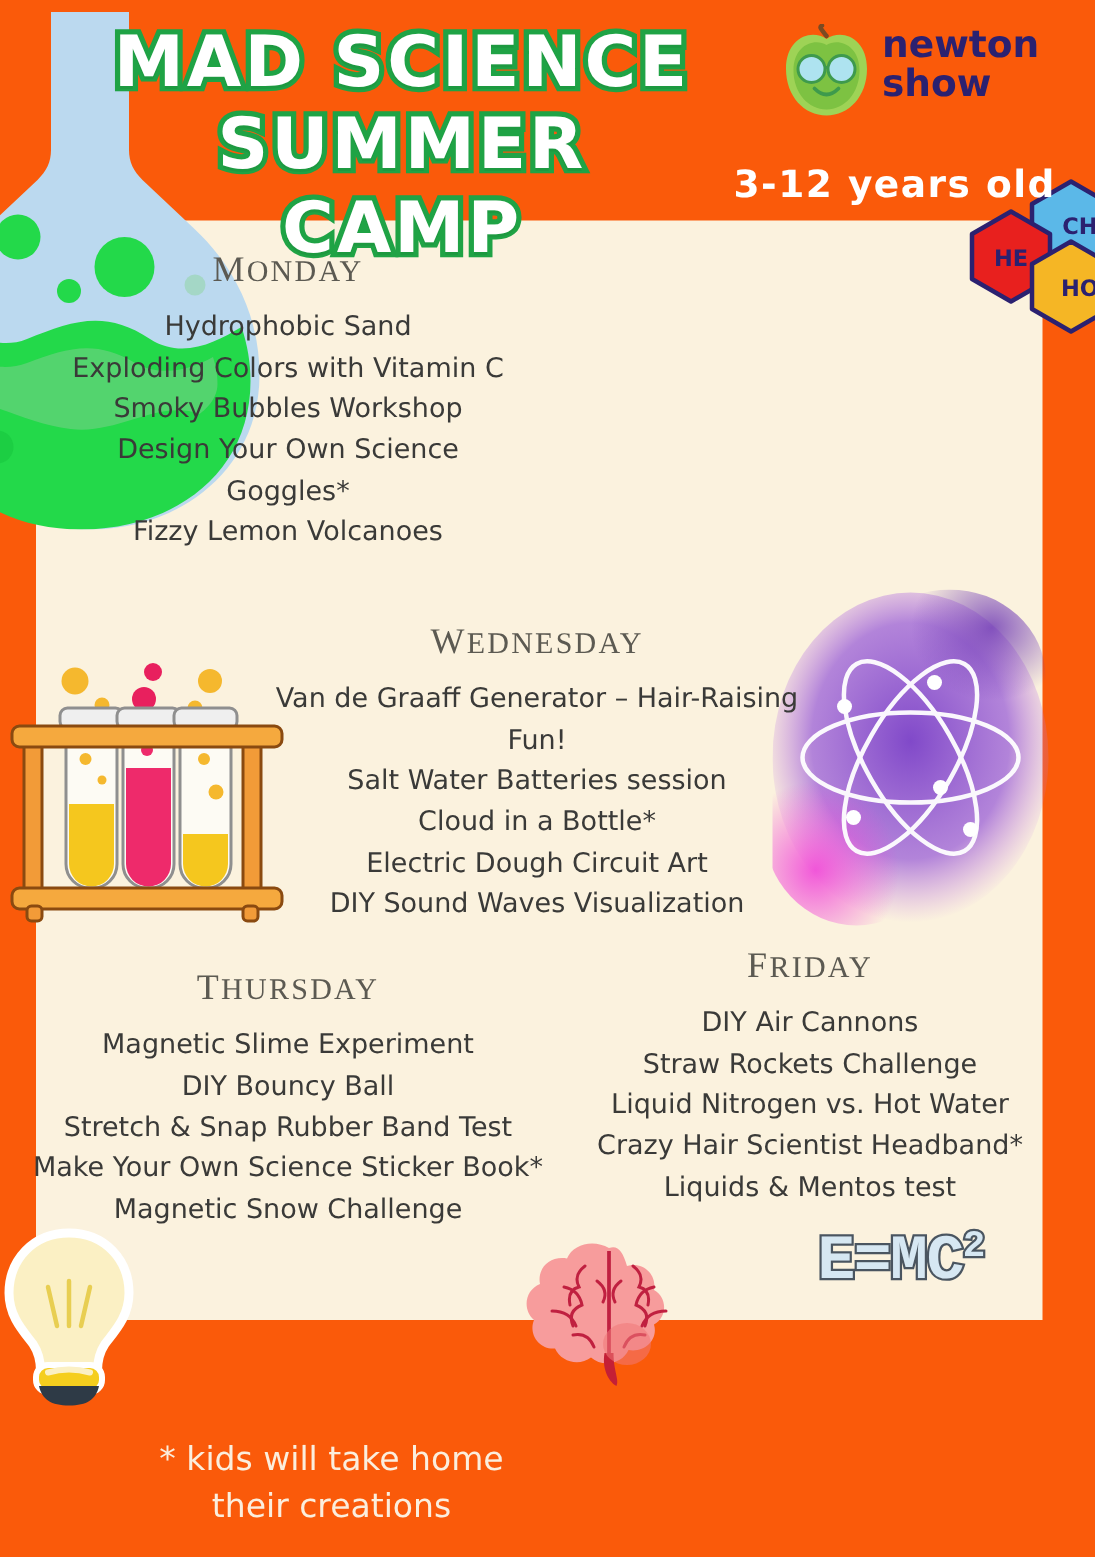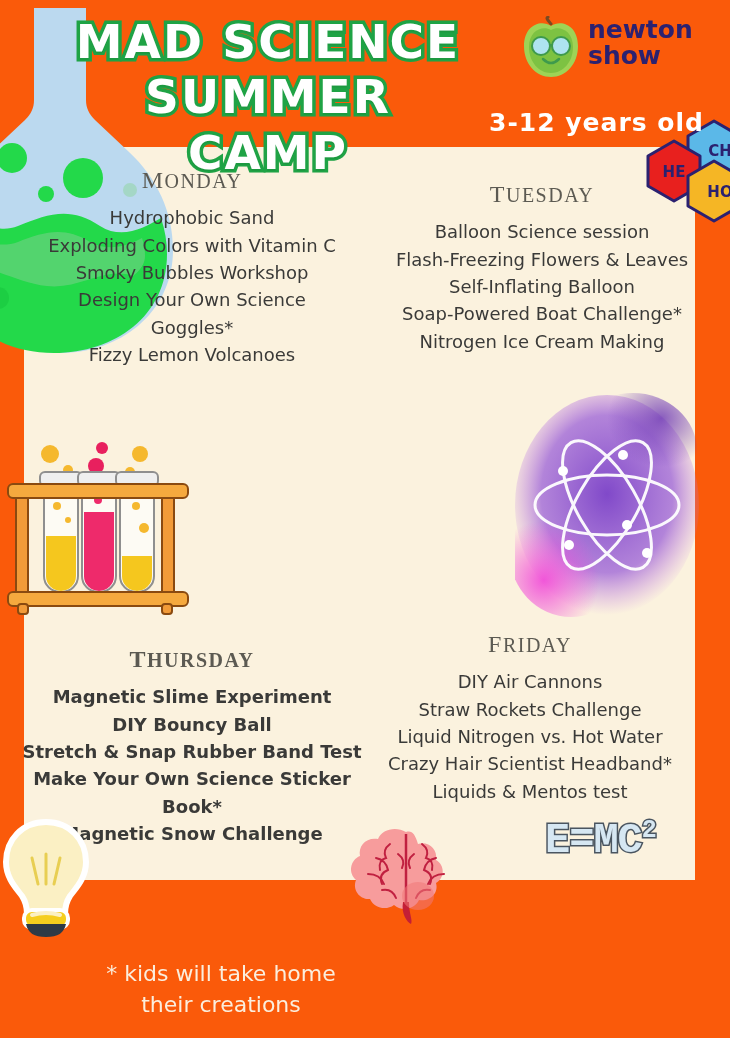--- a/index.html
+++ b/index.html
@@ -87,22 +87,22 @@
     font-size: 18px;
     color: #3A3A38;
     line-height: 1.52;
     white-space: nowrap;
   }
 
   
   #day-monday   { left: 18px;  top: 158px; width: 348px; }
   #day-tuesday  { left: 372px; top: 172px; width: 340px; }
   #day-wednesday{ left: 178px; top: 406px; width: 360px; }
-  #day-thursday { left: 12px;  top: 637px; width: 360px; font-weight: bold; }
-  #day-friday   { left: 360px; top: 622px; width: 340px; text-align: center; }
+  #day-thursday { left: 12px;  top: 637px; width: 360px; }
+  #day-friday   { left: 370px; top: 622px; width: 340px; text-align: center; }
 
   #day-wednesday .day-list li { white-space: normal; }
   #day-thursday .day-list li { white-space: normal; }
 
   
   .rack { position: absolute; left: 2px; top: 440px; width: 192px; height: 180px; z-index: 4; }
   .atom-splash { position: absolute; left: 515px; top: 393px; width: 185px; height: 230px; z-index: 3; }
   .bulb { position: absolute; left: -2px; top: 818px; width: 96px; height: 120px; z-index: 6; }
   .brain { position: absolute; left: 346px; top: 826px; width: 120px; height: 100px; z-index: 6; }
   .emc { position: absolute; left: 545px; top: 816px; width: 150px; height: 62px; z-index: 5; }
@@ -263,31 +263,31 @@
     <ul class="day-list">
       <li>Hydrophobic Sand</li>
       <li>Exploding Colors with Vitamin C</li>
       <li>Smoky Bubbles Workshop</li>
       <li>Design Your Own Science</li>
       <li>Goggles*</li>
       <li>Fizzy Lemon Volcanoes</li>
     </ul>
   </div>
 
-  <div class="day" id="day-tuesday">
-    <div class="day-name">Tuesday</div>
+
+  <div class="day" id="day-wednesday">
+    <div class="day-name">Wednesday</div>
     <ul class="day-list">
-      <li>Balloon Science session</li>
-      <li>Flash-Freezing Flowers &amp; Leaves</li>
-      <li>Self-Inflating Balloon</li>
-      <li>Soap-Powered Boat Challenge*</li>
-      <li>Nitrogen Ice Cream Making</li>
+      <li>Van de Graaff Generator – Hair-Raising Fun!</li>
+      <li>Salt Water Batteries session</li>
+      <li>Cloud in a Bottle*</li>
+      <li>Electric Dough Circuit Art</li>
+      <li>DIY Sound Waves Visualization</li>
     </ul>
   </div>
-
 
   <div class="day" id="day-thursday">
     <div class="day-name">Thursday</div>
     <ul class="day-list">
       <li>Magnetic Slime Experiment</li>
       <li>DIY Bouncy Ball</li>
       <li>Stretch &amp; Snap Rubber Band Test</li>
       <li>Make Your Own Science Sticker Book*</li>
       <li>Magnetic Snow Challenge</li>
     </ul>

